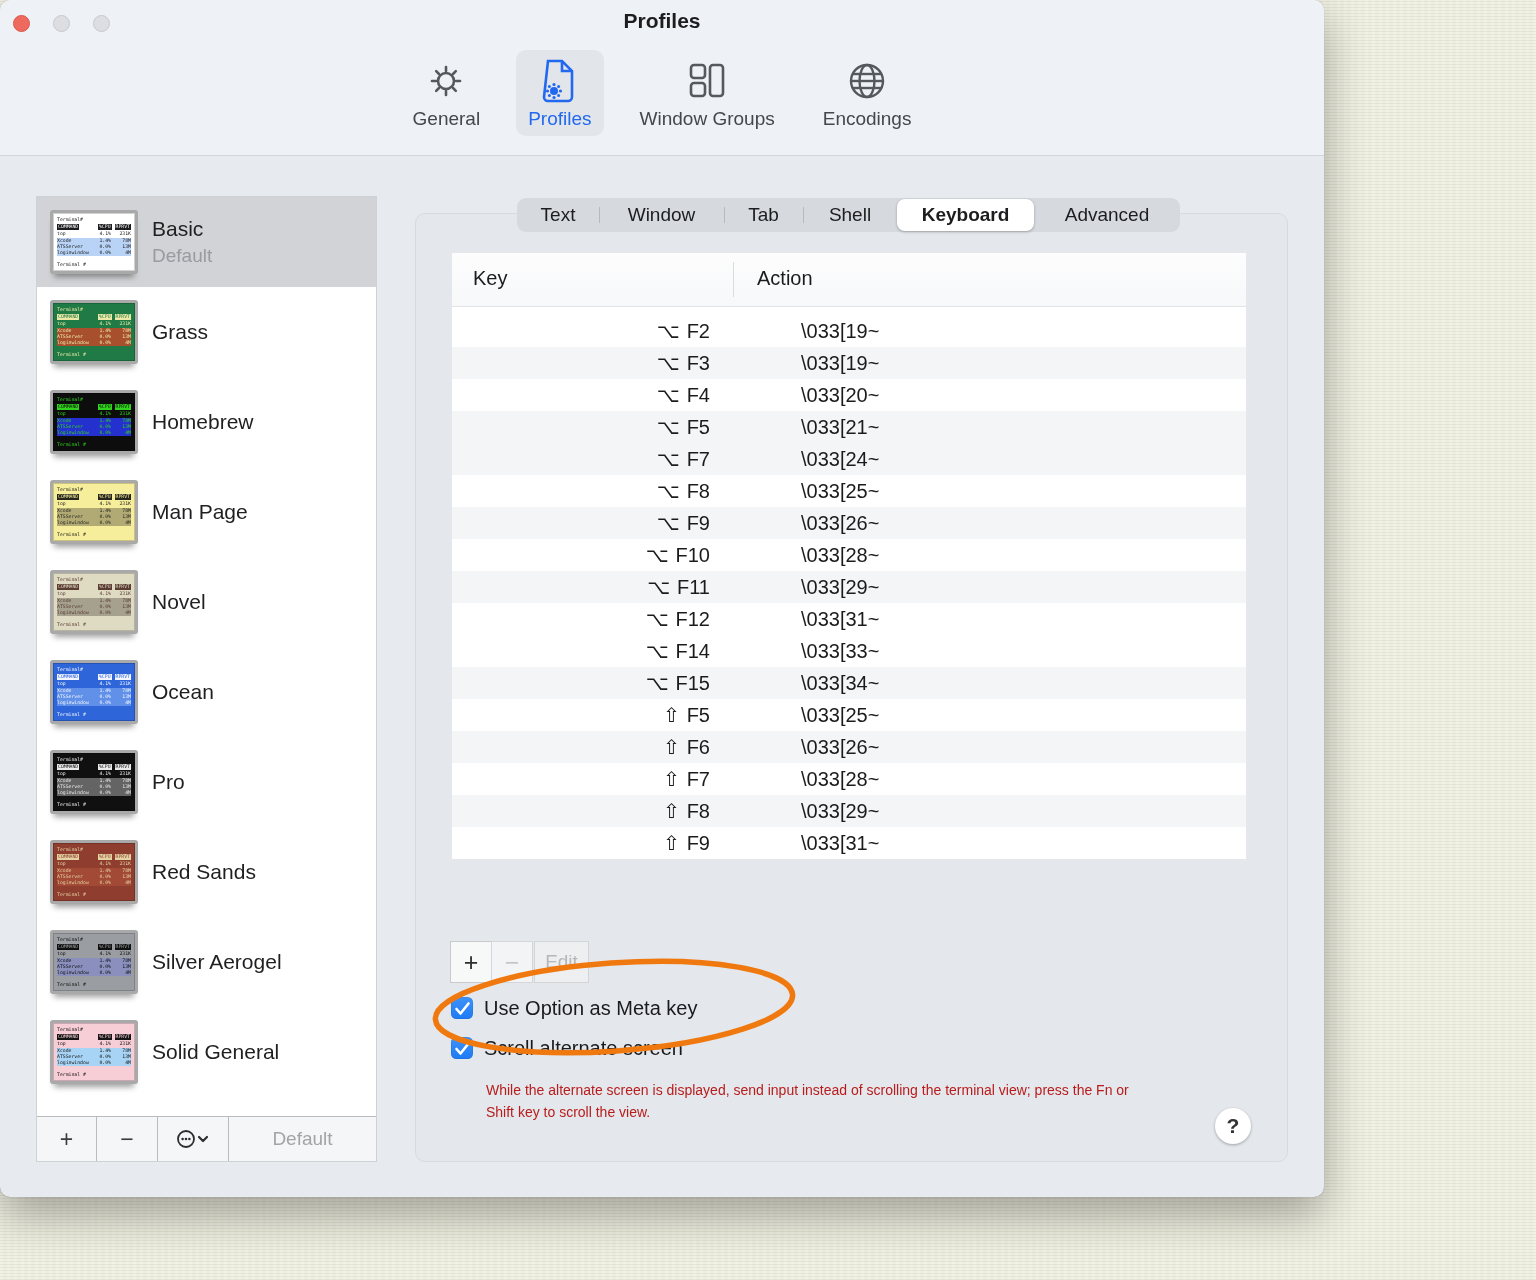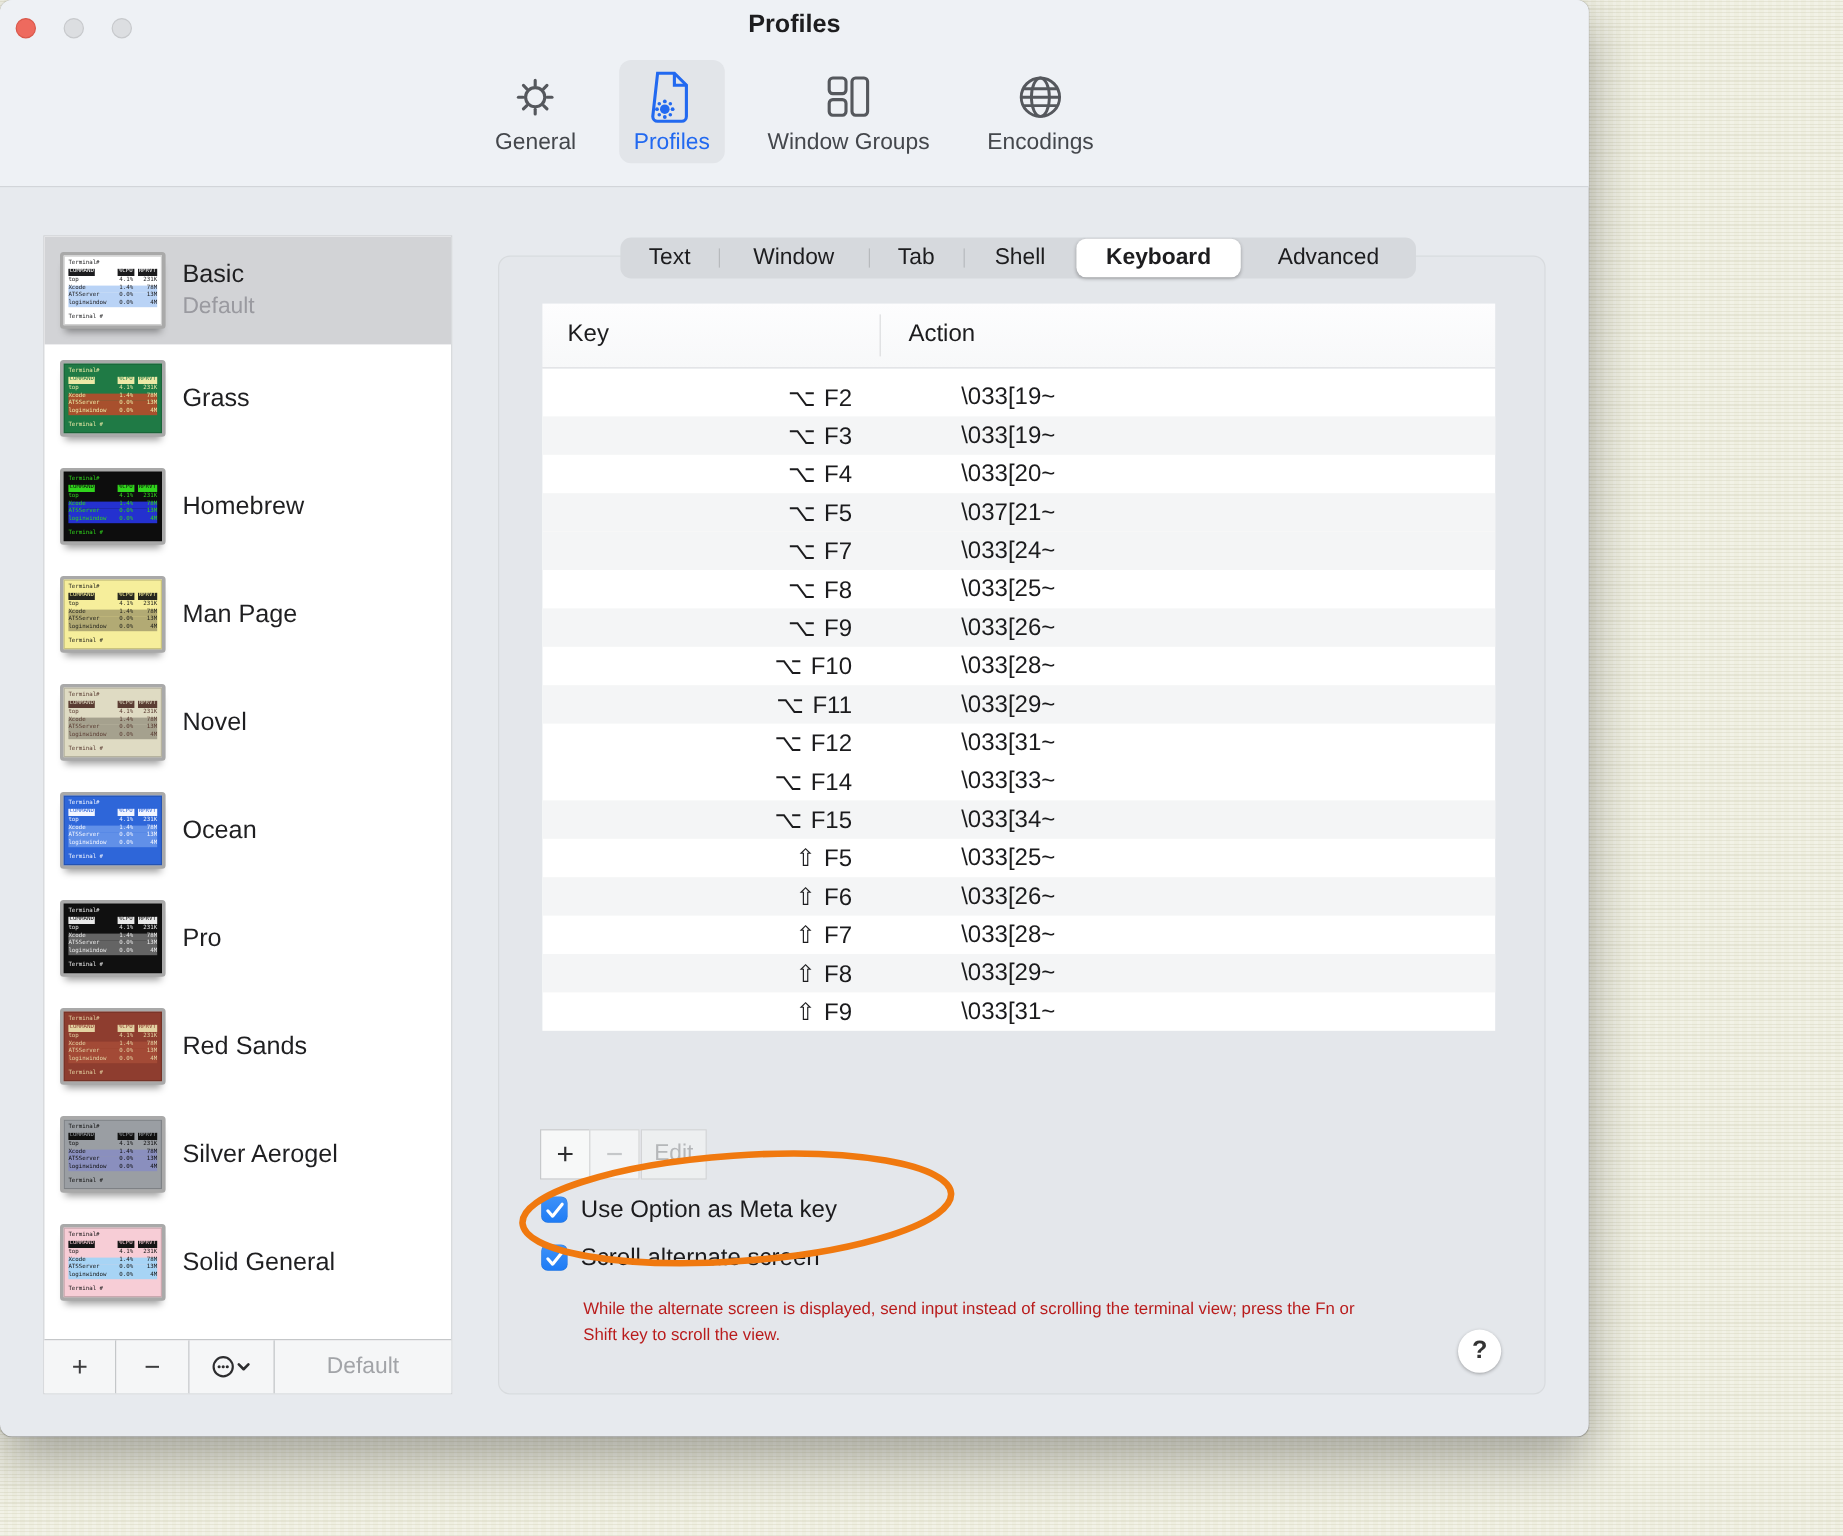--- a/index.html
+++ b/index.html
@@ -655,21 +655,21 @@
           <div class="trow alt">
             <div class="kc"><span class="mod">⌥</span>F3</div>
             <div class="ac">\033[19~</div>
           </div>
           <div class="trow">
             <div class="kc"><span class="mod">⌥</span>F4</div>
             <div class="ac">\033[20~</div>
           </div>
           <div class="trow alt">
             <div class="kc"><span class="mod">⌥</span>F5</div>
-            <div class="ac">\037[21~</div>
+            <div class="ac">\033[21~</div>
           </div>
           <div class="trow alt">
             <div class="kc"><span class="mod">⌥</span>F7</div>
             <div class="ac">\033[24~</div>
           </div>
           <div class="trow">
             <div class="kc"><span class="mod">⌥</span>F8</div>
             <div class="ac">\033[25~</div>
           </div>
           <div class="trow alt">

